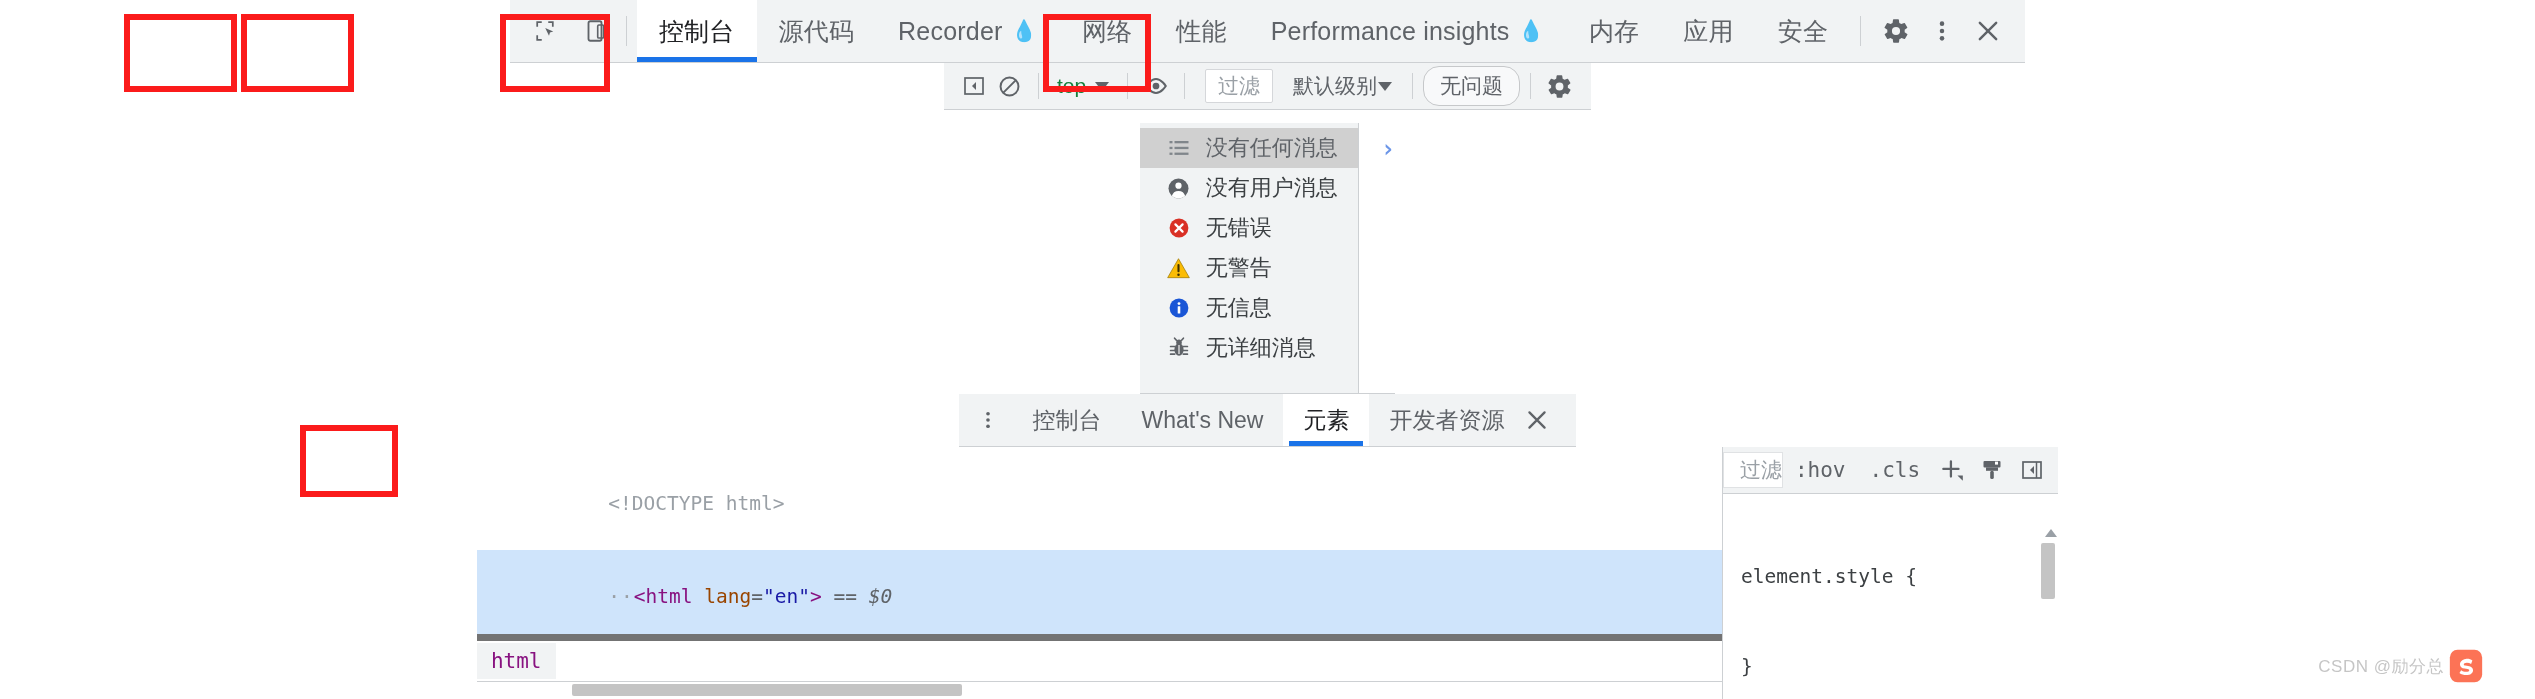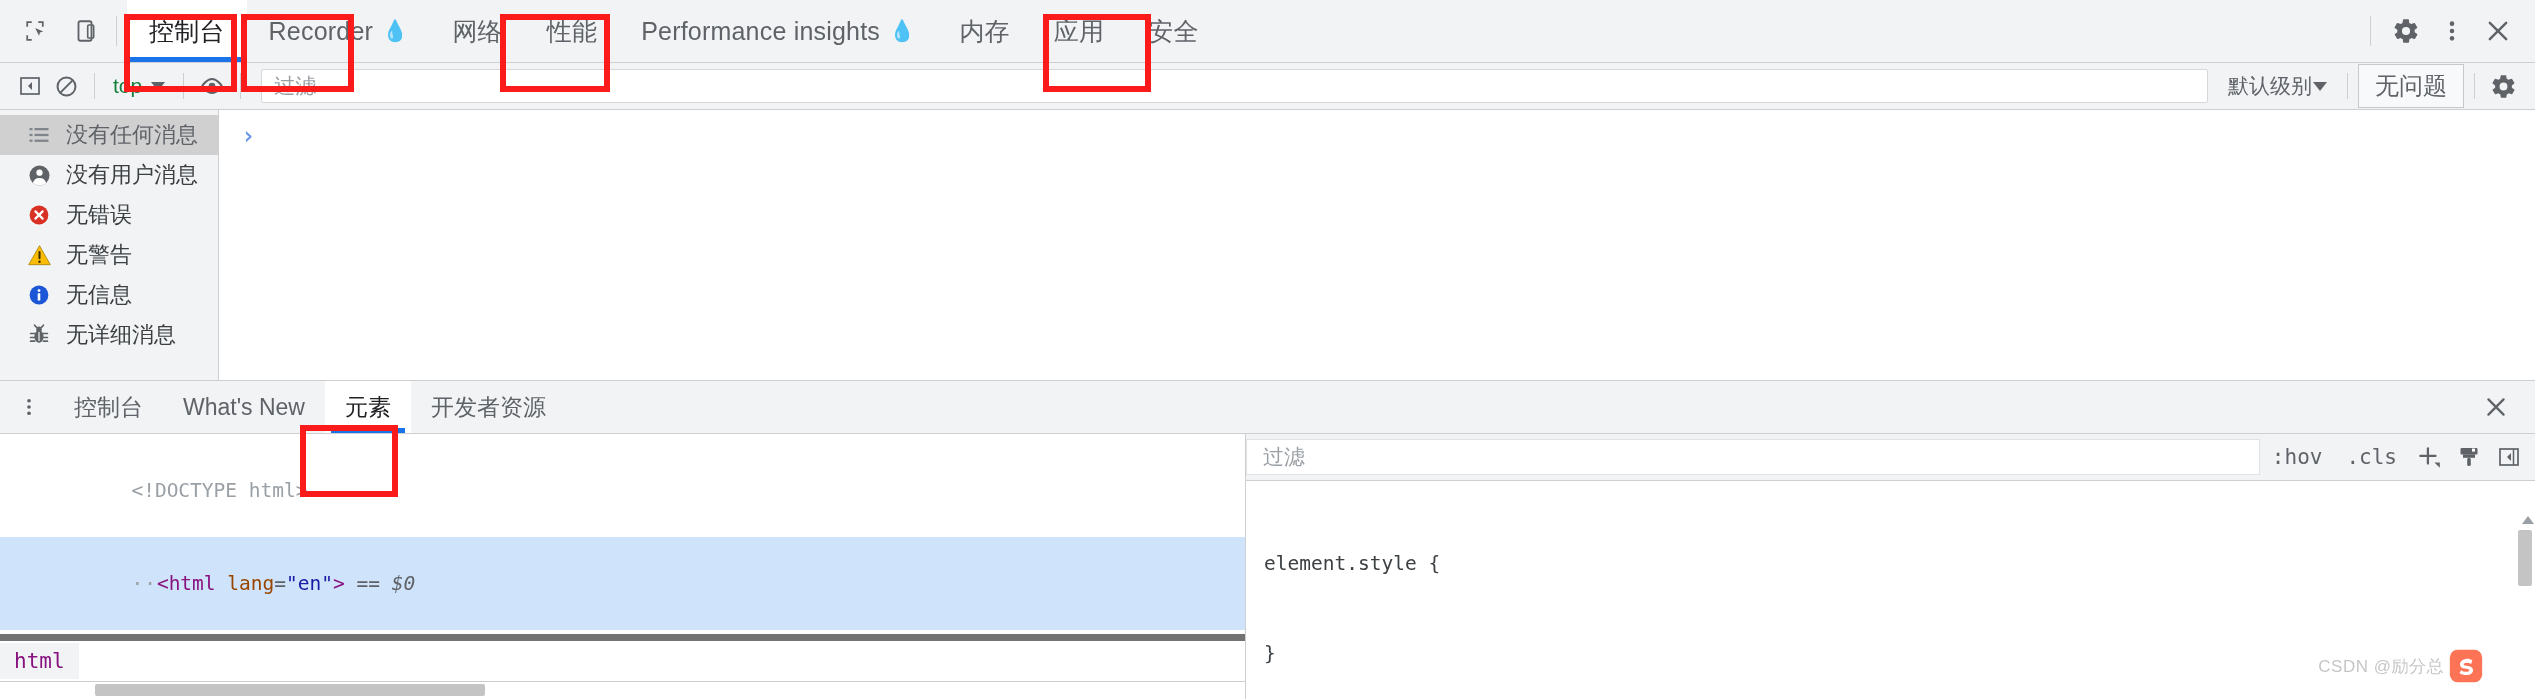--- a/index.html
+++ b/index.html
@@ -10,20 +10,21 @@
     width: 2535px; height: 699px;
     font-family: "Liberation Sans", "DejaVu Sans", sans-serif;
     overflow: hidden;
     position: relative;
     -webkit-font-smoothing: antialiased;
   }
   .devtools {
     width: 2535px; height: 699px;
     display: flex; flex-direction: column;
     position: relative;
+    align-items: center;
   }
 
   
   .main-tabbar {
     height: 62px;
     min-height: 62px;
     background: #f1f3f4;
     border-bottom: 1px solid #cdd0d3;
     display: flex;
     align-items: center;
@@ -127,36 +128,37 @@
     color: #9aa0a6;
     min-width: 40px;
   }
   .level-select {
     display: flex; align-items: center; gap: 1px;
     font-size: 21px; color: #5f6368;
     padding: 0 10px; white-space: nowrap;
   }
   .issues-btn {
     border: 1px solid #c6c8ca;
-    border-radius: 0;
+    border-radius: 16px;
     background: #f8f9fa;
-    font-size: 24px;
+    font-size: 21px;
     color: #5f6368;
     padding: 5px 16px;
     white-space: nowrap;
   }
 
   
   .console-body {
     height: 270px; min-height: 270px;
     display: flex;
     background: #ffffff;
     border-bottom: 1px solid #cdd0d3;
     position: relative;
     z-index: 1;
+    margin-top: 13px;
   }
   .console-sidebar {
     width: 218px;
     min-width: 218px;
     background: #f1f3f4;
     border-right: 1px solid #cdd0d3;
     padding-top: 5px;
   }
   .cs-item {
     display: flex;
@@ -441,20 +443,23 @@
           <rect x="6" y="3" width="12" height="18" rx="1.6" fill="none" stroke="#5f6368" stroke-width="1.7"></rect>
           <rect x="14.5" y="6.5" width="5.5" height="12" rx="1" fill="none" stroke="#5f6368" stroke-width="1.5"></rect>
         </svg>
       </div>
     </div>
     <div class="tb-sep"></div>
 
     <div class="tabs-strip">
       <div class="tab active">
         <span class="lbl">控制台</span>
+      </div>
+      <div class="tab">
+        <span class="lbl">源代码</span>
       </div>
       <div class="tab">
         <span class="lbl">Recorder</span>
         <span class="beaker">💧</span>
       </div>
       <div class="tab">
         <span class="lbl">网络</span>
       </div>
       <div class="tab">
         <span class="lbl">性能</span>

